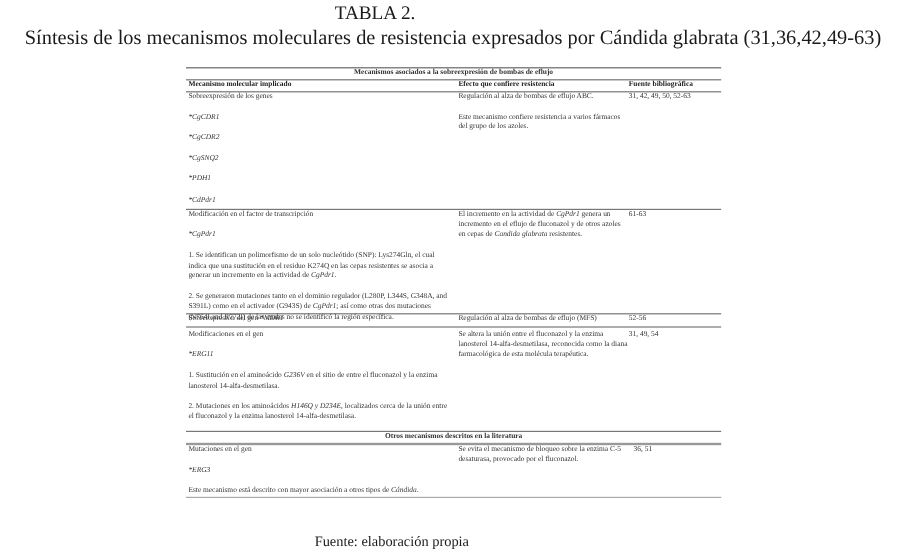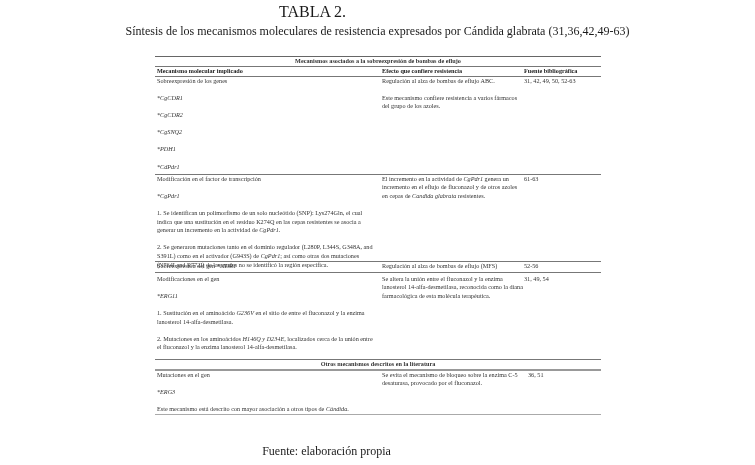--- a/index.html
+++ b/index.html
@@ -1,21 +1,21 @@
 <!DOCTYPE html>
 <html><head>
 <meta charset="utf-8">
 <style>
   html, body { margin: 0; padding: 0; background: #ffffff; }
   body { width: 755px; height: 465px; position: relative; overflow: hidden;
          font-family: "Liberation Serif", "DejaVu Serif", serif; color: #1a1a1a; }
   .title1 { position: absolute; top: 2px; left: 0; width: 625px; text-align: center;
             font-size: 16px; line-height: 19px; }
   .title2 { position: absolute; top: 21px; left: 0; width: 755px; text-align: center;
-            font-size: 12px; line-height: 21px; }
+            font-size: 17px; line-height: 21px; }
   .tbl { position: absolute; left: 155px; top: 56px; width: 446px;
          font-size: 6.2px; line-height: 8.6px; color: #333; }
   .rule { border-top: 1px solid #777; }
   .section { text-align: center; font-weight: bold; padding: 0 0 0.5px 0; height: 8.6px; }
   .row { display: flex; }
   .c1 { width: 227px; padding-left: 2px; box-sizing: border-box; }
   .c2 { width: 142px; box-sizing: border-box; }
   .c3 { width: 77px; box-sizing: border-box; padding-left: 0; }
   .hdr { font-weight: bold; color: #222; }
   .gap { height: 8.6px; }

